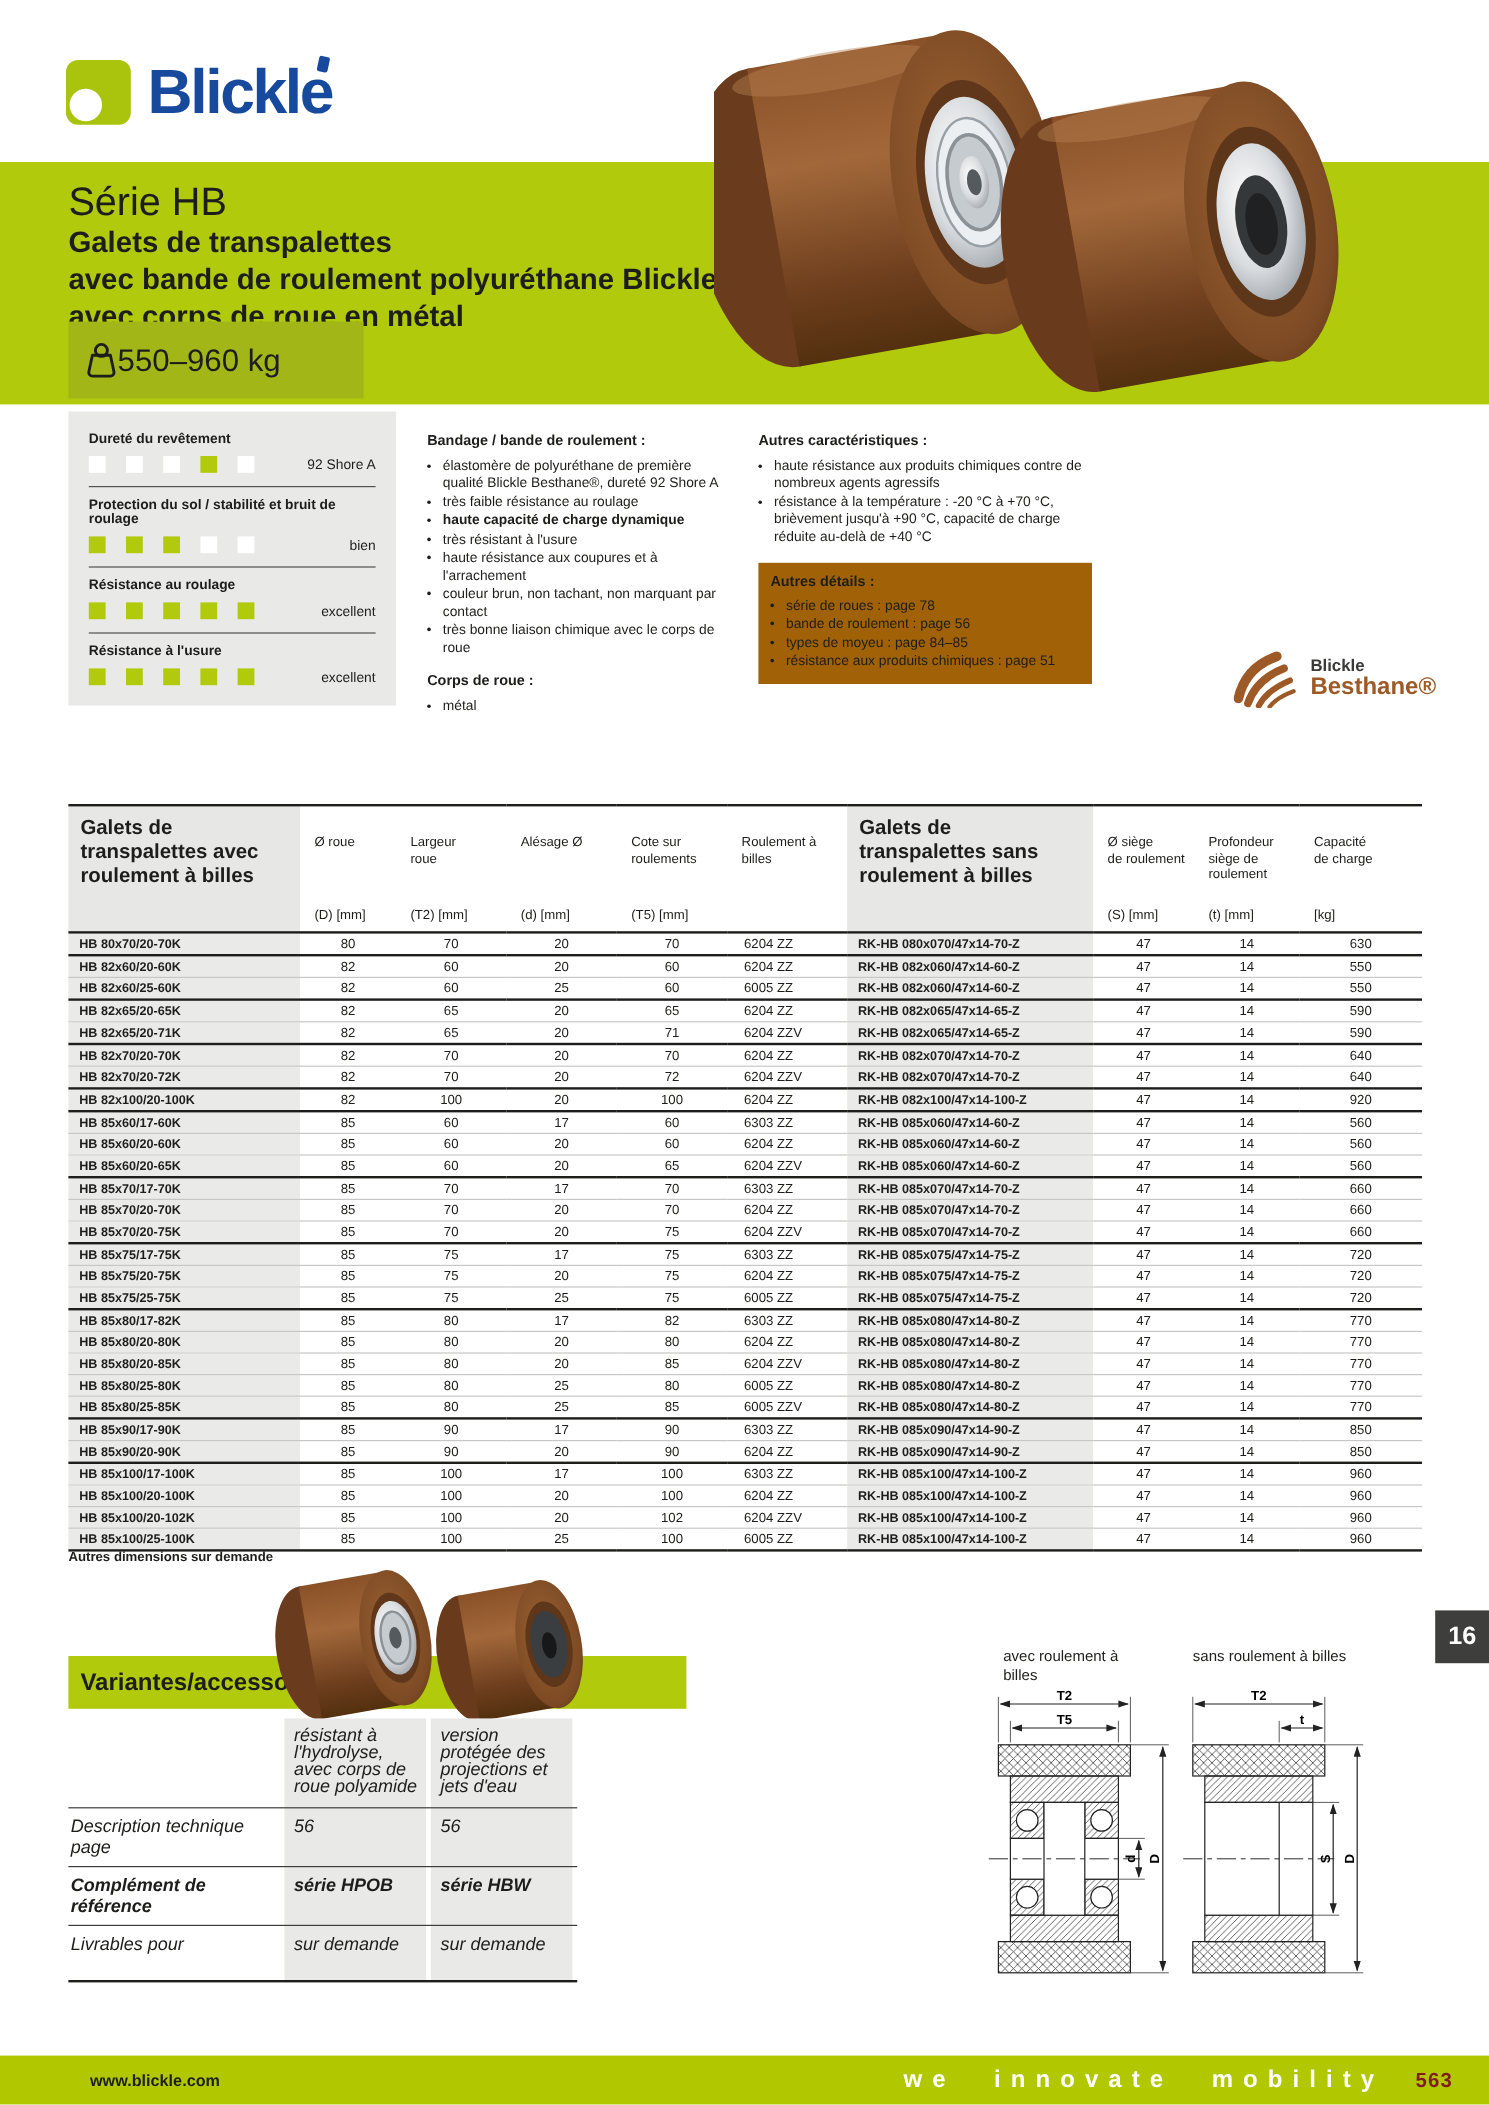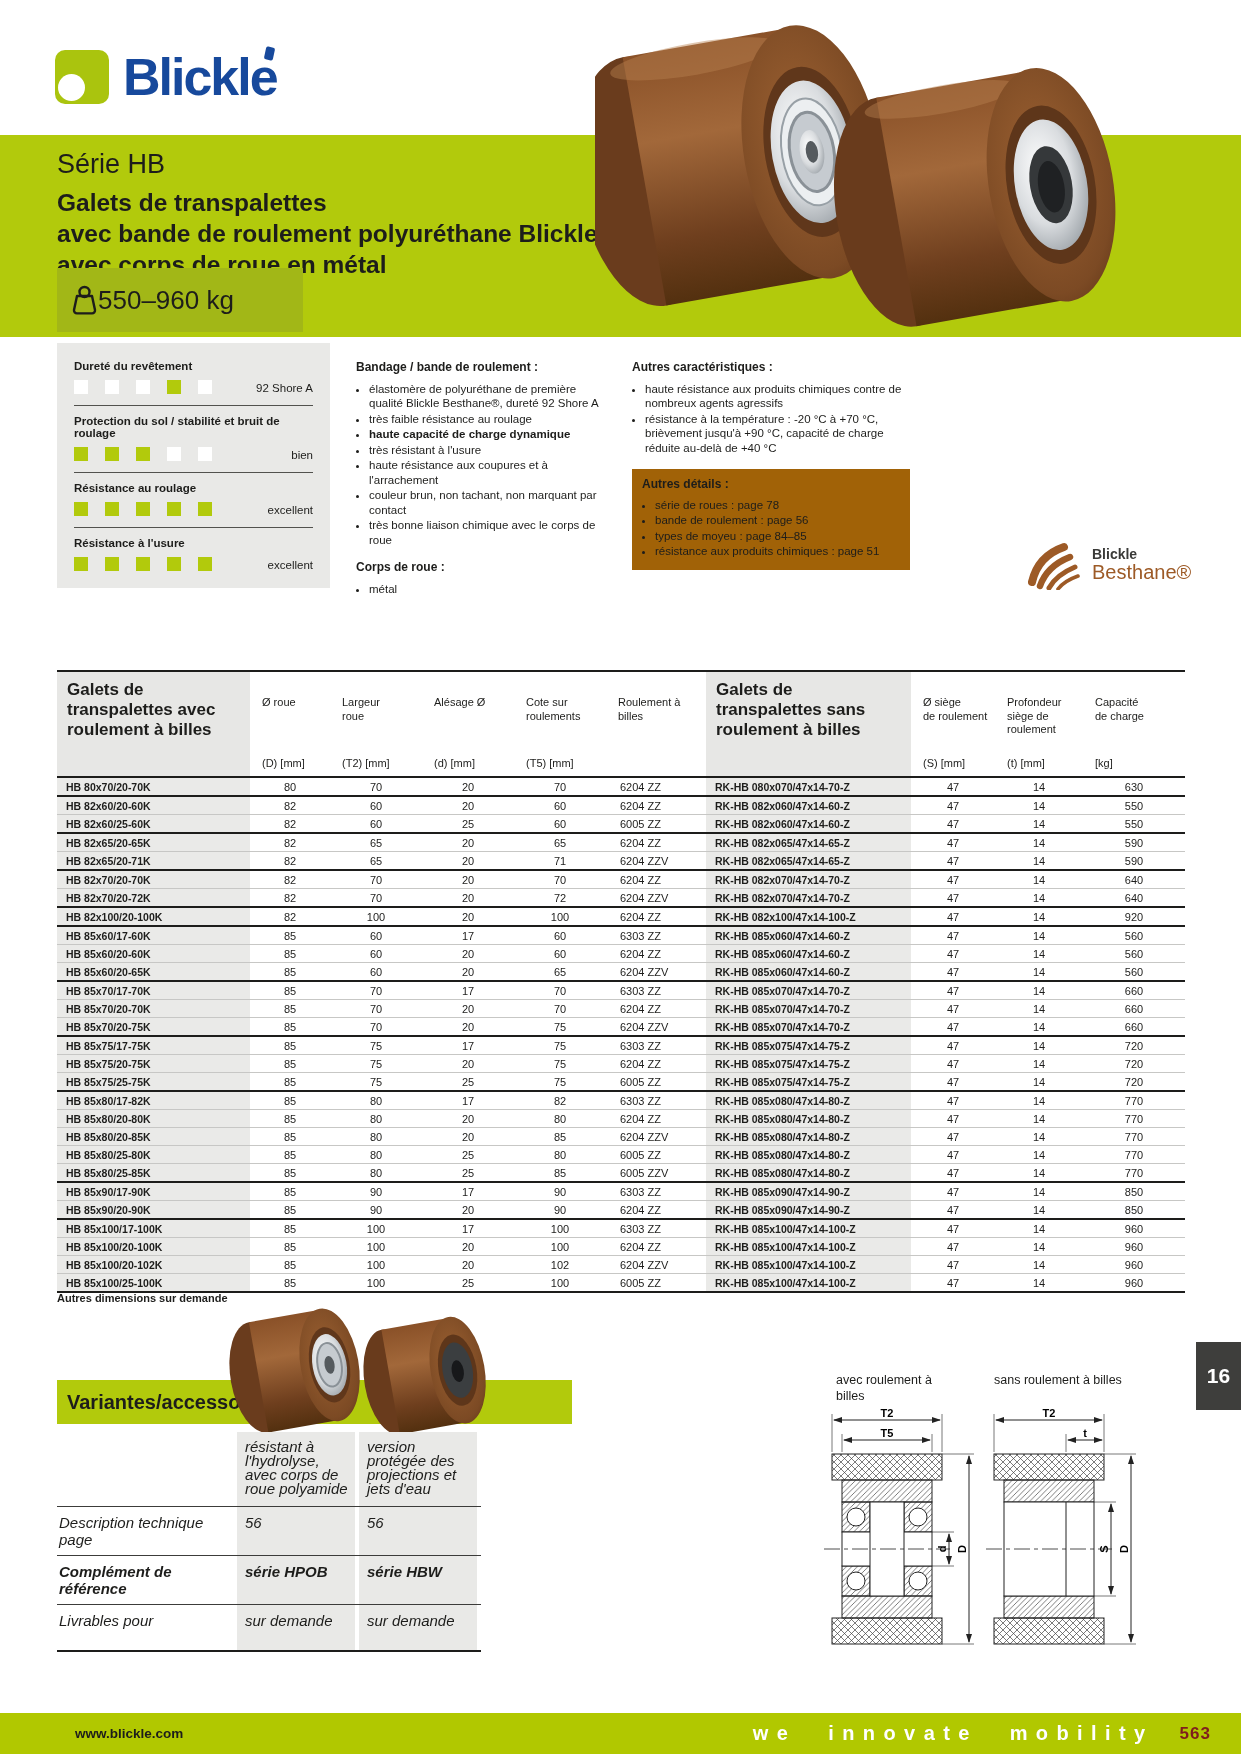--- a/index.html
+++ b/index.html
@@ -9,21 +9,21 @@
 
   
   #logo{left:55px;top:50px;display:flex;align-items:center;gap:14px;}
   #logo-icon{width:54px;height:54px;background:#aac40e;border-radius:10px;position:relative;}
   #logo-icon .wheel{position:absolute;left:3px;bottom:3px;width:27px;height:27px;background:#fff;border-radius:50%;}
   #logo-text{font-size:52px;font-weight:bold;color:#17499c;letter-spacing:-2px;position:relative;line-height:1;}
   #logo-dot{position:absolute;right:3px;top:-4px;width:9px;height:13px;background:#17499c;border-radius:2px;transform:rotate(12deg);}
 
   
   #banner{left:0;top:135px;width:1241px;height:202px;background:#b2ca0c;}
-  #series{position:absolute;left:57px;top:14px;font-size:27px;}
+  #series{position:absolute;left:57px;top:14px;font-size:33px;}
   #title{position:absolute;left:57px;top:52px;font-size:24.5px;font-weight:bold;line-height:31px;}
   #load-badge{position:absolute;left:57px;top:133px;width:246px;height:64px;background:#a2b717;
               display:flex;align-items:center;padding-left:14px;box-sizing:border-box;}
   #load-badge .kg{font-size:26px;}
 
   
   #hero{left:595px;top:6px;width:545px;height:332px;}
 
   
   #attr-panel{left:57px;top:343px;width:273px;background:#e9e9e7;padding:8px 17px 6px;box-sizing:border-box;}
@@ -42,21 +42,21 @@
   .txtcol li.b{font-weight:bold;}
   #col-mid{left:356px;top:360px;width:252px;}
   #col-mid .second{margin-top:13px;}
   #col-right{left:632px;top:360px;width:278px;}
   #details-box{margin-top:14px;background:#a16207;padding:8px 10px 10px;}
   #details-box h3{margin-bottom:6px;}
 
   
   #besthane{left:1028px;top:540px;display:flex;align-items:center;gap:10px;}
   #besthane .t1{font-size:14px;font-weight:bold;color:#3a3a38;line-height:15px;}
-  #besthane .t2{font-size:20px;font-weight:normal;color:#9d5a26;line-height:21px;}
+  #besthane .t2{font-size:20px;font-weight:bold;color:#9d5a26;line-height:21px;}
 
   
   #main-table{left:57px;top:670px;width:1128px;}
   table{border-collapse:collapse;table-layout:fixed;width:1128px;
         border-top:2.5px solid #1d1d1b;border-bottom:2.5px solid #1d1d1b;}
   thead tr{border-bottom:2.5px solid #1d1d1b;}
   th{vertical-align:top;font-weight:normal;text-align:left;padding:0;}
   .th-name{background:#e7e7e5;font-size:17px;font-weight:bold;line-height:20px;padding:8px 10px;}
   .th-num .hwrap{display:flex;flex-direction:column;justify-content:space-between;height:74px;
                  padding:24px 2px 6px 12px;font-size:11px;line-height:13.5px;}
@@ -83,21 +83,21 @@
   .vt-row.b{font-weight:bold;}
 
   
   .drw-label{font-size:12.5px;line-height:16px;}
   #drw-label1{left:836px;top:1372px;width:120px;}
   #drw-label2{left:994px;top:1372px;width:175px;}
   #drw1{left:820px;top:1406px;} #drw2{left:982px;top:1406px;}
   .dimtext{font-size:11px;font-weight:bold;font-family:"Liberation Sans",sans-serif;}
 
   
-  #chapter-tab{left:1196px;top:1342px;width:45px;height:68px;background:#3e3e3c;color:#fff;
+  #chapter-tab{left:1196px;top:1342px;width:45px;height:44px;background:#3e3e3c;color:#fff;
                font-size:21px;font-weight:bold;display:flex;align-items:center;justify-content:center;}
   #footer{left:0;top:1713px;width:1241px;height:41px;background:#b1c800;display:flex;align-items:center;}
   #footer-site{margin-left:75px;font-size:13.5px;font-weight:600;color:#1d1d1b;text-decoration:none;}
   #footer-tag{margin-left:auto;color:#fff;font-size:20px;font-weight:bold;letter-spacing:.42em;word-spacing:.9em;}
   #footer-page{color:#7f1d1d;font-size:17px;font-weight:bold;margin:0 30px 0 26px;letter-spacing:.06em;}
 </style>
 </head>
 <body>
 
 <div id="page">

